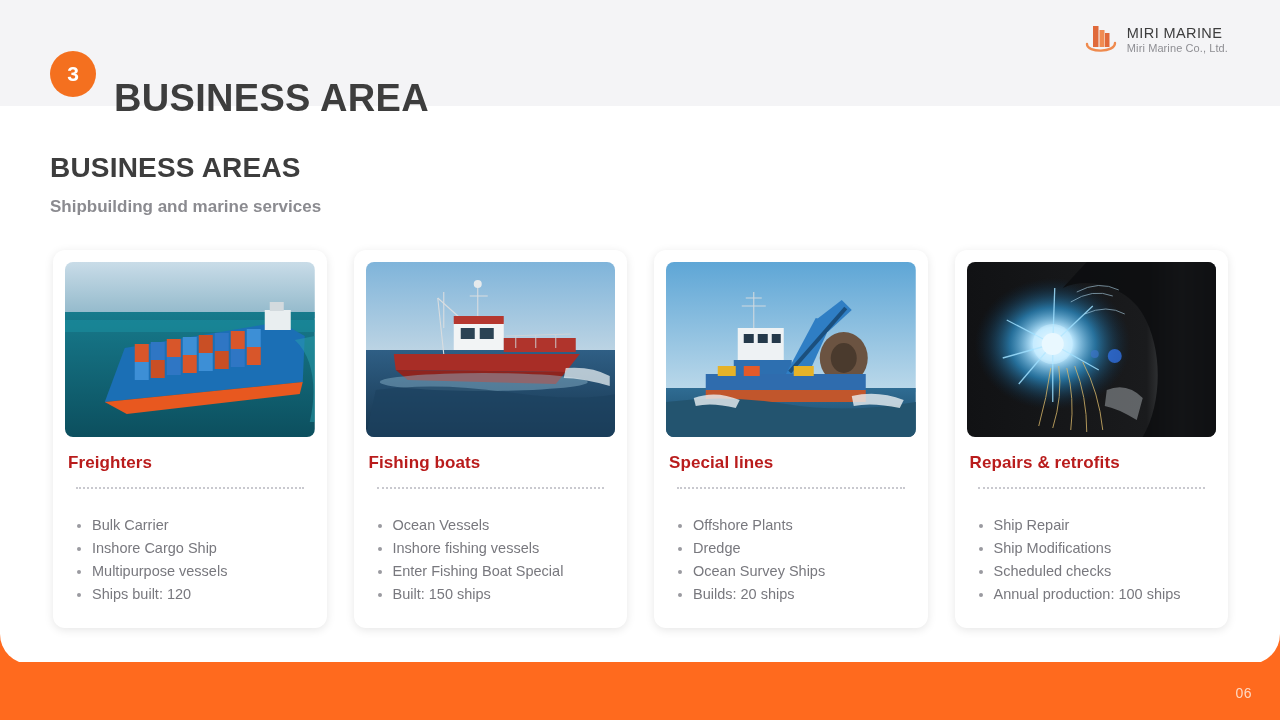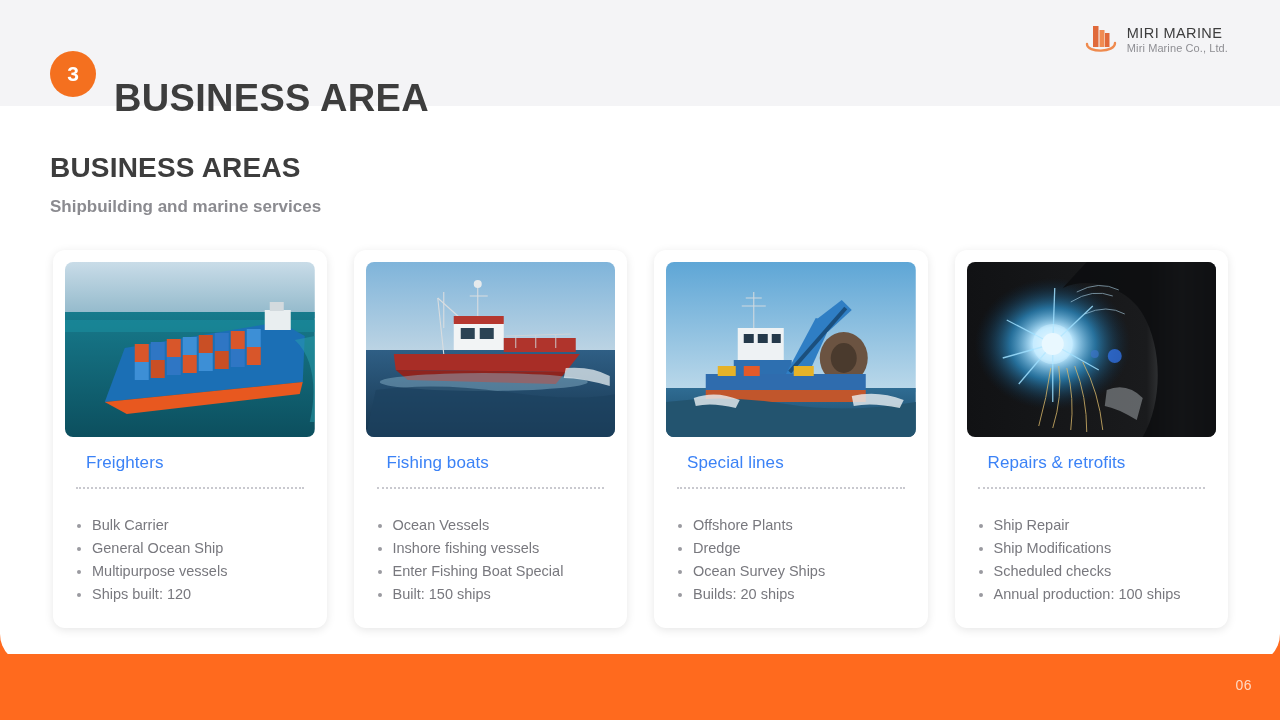--- a/index.html
+++ b/index.html
@@ -144,24 +144,24 @@
     height: 175px;
     border-radius: 8px;
     overflow: hidden;
     flex: none;
     position: relative;
   }
 
   .card-photo svg { display: block; width: 100%; height: 100%; }
 
   .card-title {
-    margin: 16px 0 0 21px;
+    margin: 16px 0 0 3px;
     font-size: 17px;
-    font-weight: normal;
-    color: #3b82f6;
+    font-weight: bold;
+    color: #b91c1c;
     letter-spacing: 0.1px;
   }
 
   .card-divider {
     margin: 14px 11px 0 11px;
     height: 0;
     border-top: 2px dotted #c9c9cf;
   }
 
   .card-list {
@@ -184,21 +184,21 @@
     top: 9.5px;
     width: 4px;
     height: 4px;
     border-radius: 50%;
     background: #9a9aa0;
   }
 
   
   .footer {
     position: absolute;
-    left: 0; bottom: 8px;
+    left: 0; bottom: 0;
     width: 1280px;
     height: 58px;
     background: #ff6a1e;
   }
 
   .page-num {
     position: absolute;
     right: 28px;
     bottom: 19px;
     font-size: 14px;
@@ -280,21 +280,21 @@
             </g>
             <rect x="200" y="48" width="26" height="20" fill="#e9eef0"></rect>
             <rect x="205" y="40" width="14" height="9" fill="#d3dade"></rect>
             <path d="M230 78 C250 96, 252 130, 245 160 L250 160 L250 74 Z" fill="#2aa0ae" opacity="0.5"></path>
           </svg>
         </div>
         <div class="card-title">Freighters</div>
         <div class="card-divider"></div>
         <ul class="card-list">
           <li>Bulk Carrier</li>
-          <li>General Ocean Ship</li>
+          <li>Inshore Cargo Ship</li>
           <li>Multipurpose vessels</li>
           <li>Ships built: 120</li>
         </ul>
       </div>
 
       <div class="card">
         <div class="card-photo">
           <svg viewBox="0 0 250 175" preserveAspectRatio="xMidYMid slice">
             <defs>
               <linearGradient id="sky2" x1="0" y1="0" x2="0" y2="1">

